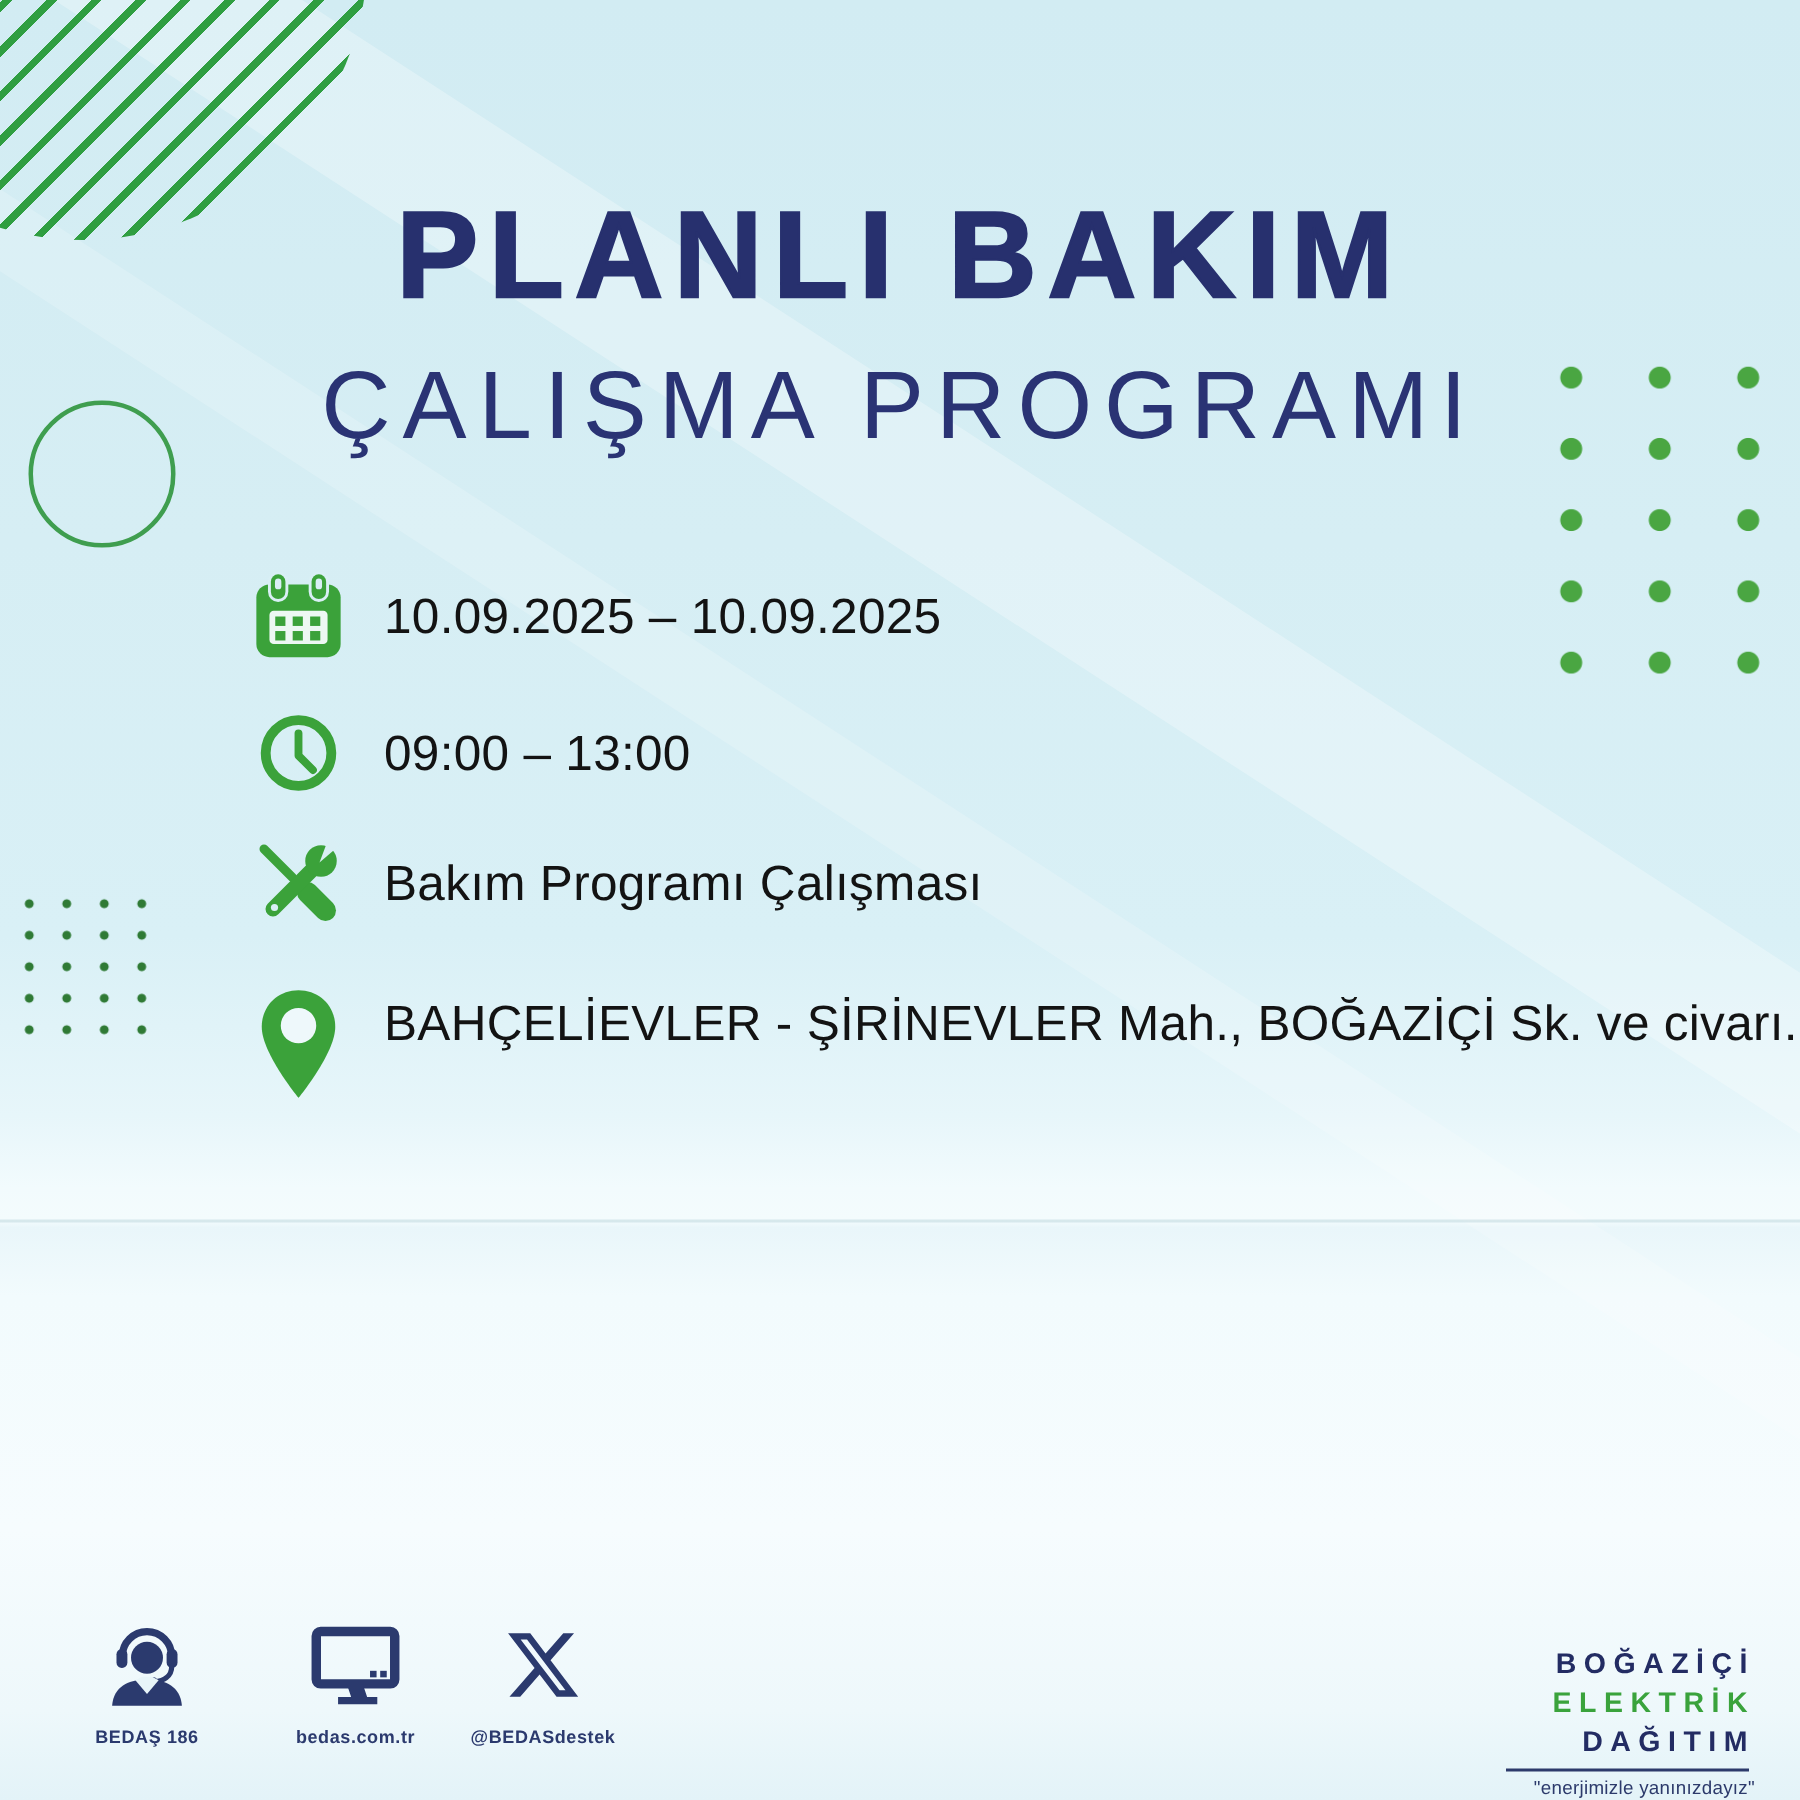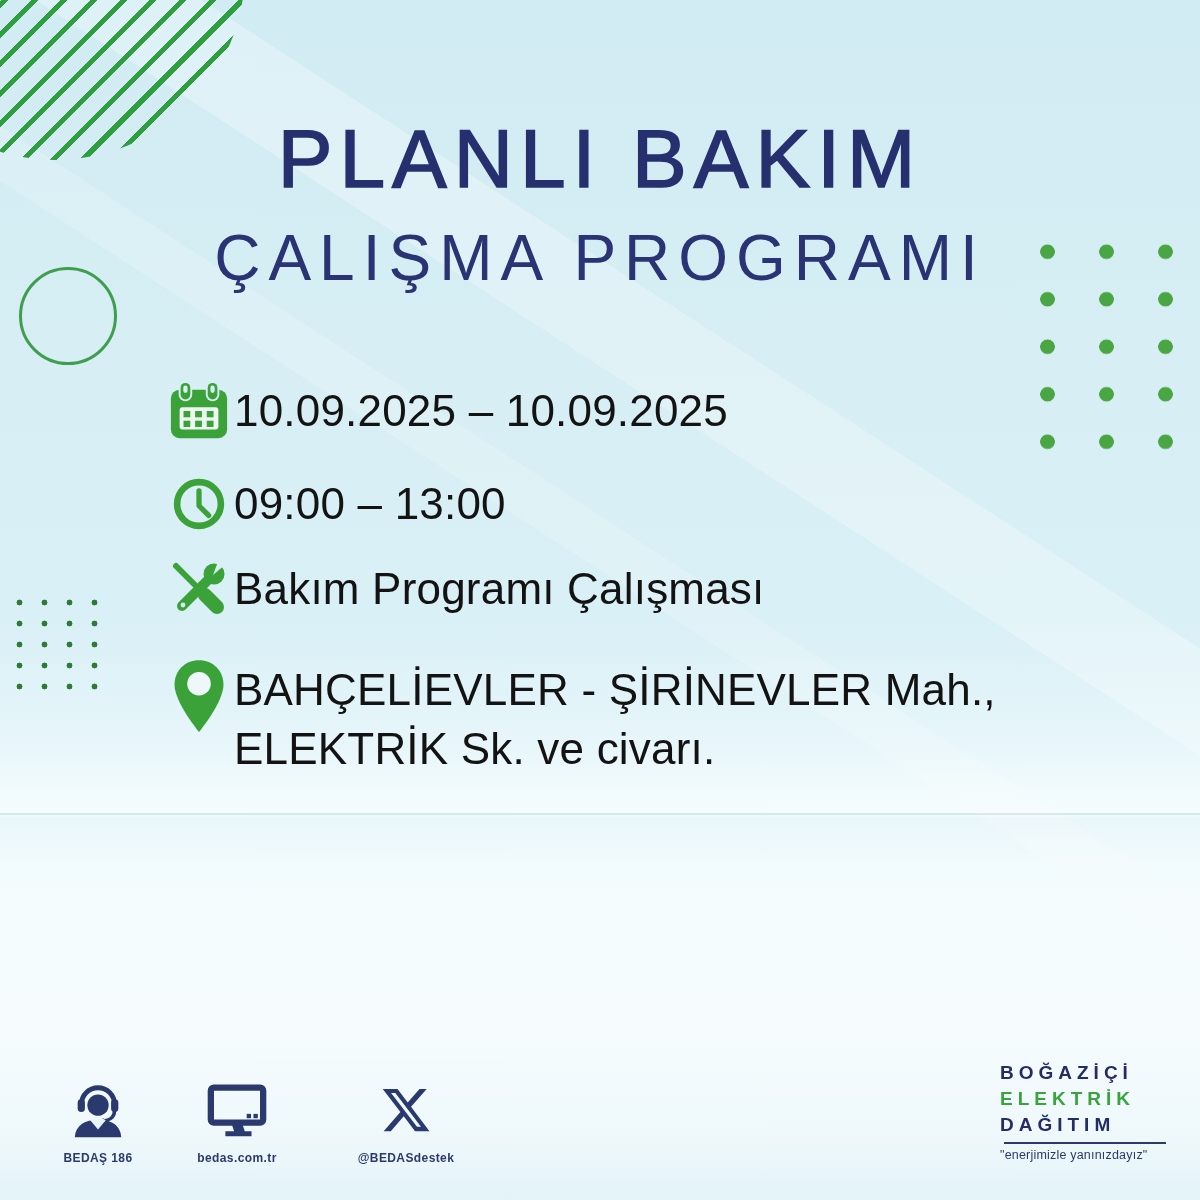--- a/index.html
+++ b/index.html
@@ -30,48 +30,48 @@
   }
   .dots-left{
     position:absolute;left:7px;top:592px;width:100px;height:105px;
     background-image:radial-gradient(circle,#2f7a35 2.7px,rgba(0,0,0,0) 3.2px);
     background-size:25px 21px;
   }
   .hline{position:absolute;left:0;top:813px;width:1200px;height:2px;background:rgba(150,190,200,0.30);}
   
   .title-block{position:absolute;left:0;top:118px;width:1200px;text-align:center;color:#27306e;}
   .title-block h1{
-    margin:0;font-size:82px;font-weight:normal;letter-spacing:7px;line-height:1;
+    margin:12px;font-size:82px;font-weight:bold;letter-spacing:7px;line-height:1;
     -webkit-text-stroke:1.6px #27306e;
   }
   .title-block h2{
     margin:26px 0 0 0;font-size:64px;font-weight:400;letter-spacing:8px;line-height:1;
     color:#2a3374;
   }
   
   .detail-row{position:absolute;left:164px;display:flex;align-items:center;}
   .row-date{top:380px;}
   .row-time{top:474px;}
   .row-work{top:557px;}
   .row-location{top:658px;align-items:flex-start;}
   .icon-cell{width:70px;display:flex;justify-content:center;align-items:center;flex:none;}
   .detail-text{
-    font-size:44px;color:#131313;line-height:1.35;
+    margin-left:22px;font-size:33px;color:#131313;line-height:1.35;
     max-width:950px;letter-spacing:0.2px;
   }
   .row-location .detail-text{margin-top:2px;}
   
   .contact{position:absolute;top:1078px;width:130px;text-align:center;color:#2b3a6e;}
   .contact-1{left:33px;}
   .contact-2{left:172px;}
-  .contact-3{left:297px;margin-left:44px;}
+  .contact-3{left:297px;}
   .contact .icon-box{height:64px;display:flex;align-items:center;justify-content:center;}
   .contact .contact-label{display:block;margin-top:9px;font-size:12px;font-weight:bold;letter-spacing:0.4px;}
   
-  .brand{position:absolute;left:1000px;top:1060px;width:170px;text-align:left;}
+  .brand{position:absolute;left:1000px;top:1097px;width:170px;text-align:right;}
   .brand-line{display:block;font-size:19px;font-weight:bold;letter-spacing:5px;line-height:26px;color:#232c63;}
   .brand-line.green{color:#3aa33c;}
   .brand-divider{border:none;border-top:2px solid #2c3a6b;margin:4px 4px 4px;}
   .brand-tagline{display:block;font-size:12.5px;color:#2c3a6b;letter-spacing:0.2px;}
 </style>
 </head>
 <body>
 
 <div class="canvas">
 
@@ -134,21 +134,21 @@
     <span class="detail-text">Bakım Programı Çalışması</span>
   </div>
 
   <div class="detail-row row-location">
     <span class="icon-cell">
       <svg width="56" height="76" viewBox="0 0 64 86">
         <path d="M32 2 C16 2 4 14 4 30 c0 20 28 54 28 54 s28 -34 28 -54 C60 14 48 2 32 2 z" fill="#3ba23a"></path>
         <circle cx="32" cy="29" r="13.5" fill="#eef8fb"></circle>
       </svg>
     </span>
-    <span class="detail-text">BAHÇELİEVLER - ŞİRİNEVLER Mah., ELEKTRİK Sk. ve civarı.</span>
+    <span class="detail-text">BAHÇELİEVLER - ŞİRİNEVLER Mah., BOĞAZİÇİ Sk. ve civarı.</span>
   </div>
 
   <div class="contact contact-1">
     <span class="icon-box">
       <svg width="62" height="62" viewBox="0 0 64 64">
         <path d="M15 26 a17 17 0 0 1 34 0" fill="none" stroke="#2b3a6e" stroke-width="5"></path>
         <circle cx="32" cy="27" r="11" fill="#2b3a6e"></circle>
         <rect x="11" y="21" width="7.5" height="13" rx="3.6" fill="#2b3a6e"></rect>
         <rect x="45.5" y="21" width="7.5" height="13" rx="3.6" fill="#2b3a6e"></rect>
         <path d="M49 33 c0 7 -6 10 -12 10.5" fill="none" stroke="#2b3a6e" stroke-width="3.6" stroke-linecap="round"></path>

